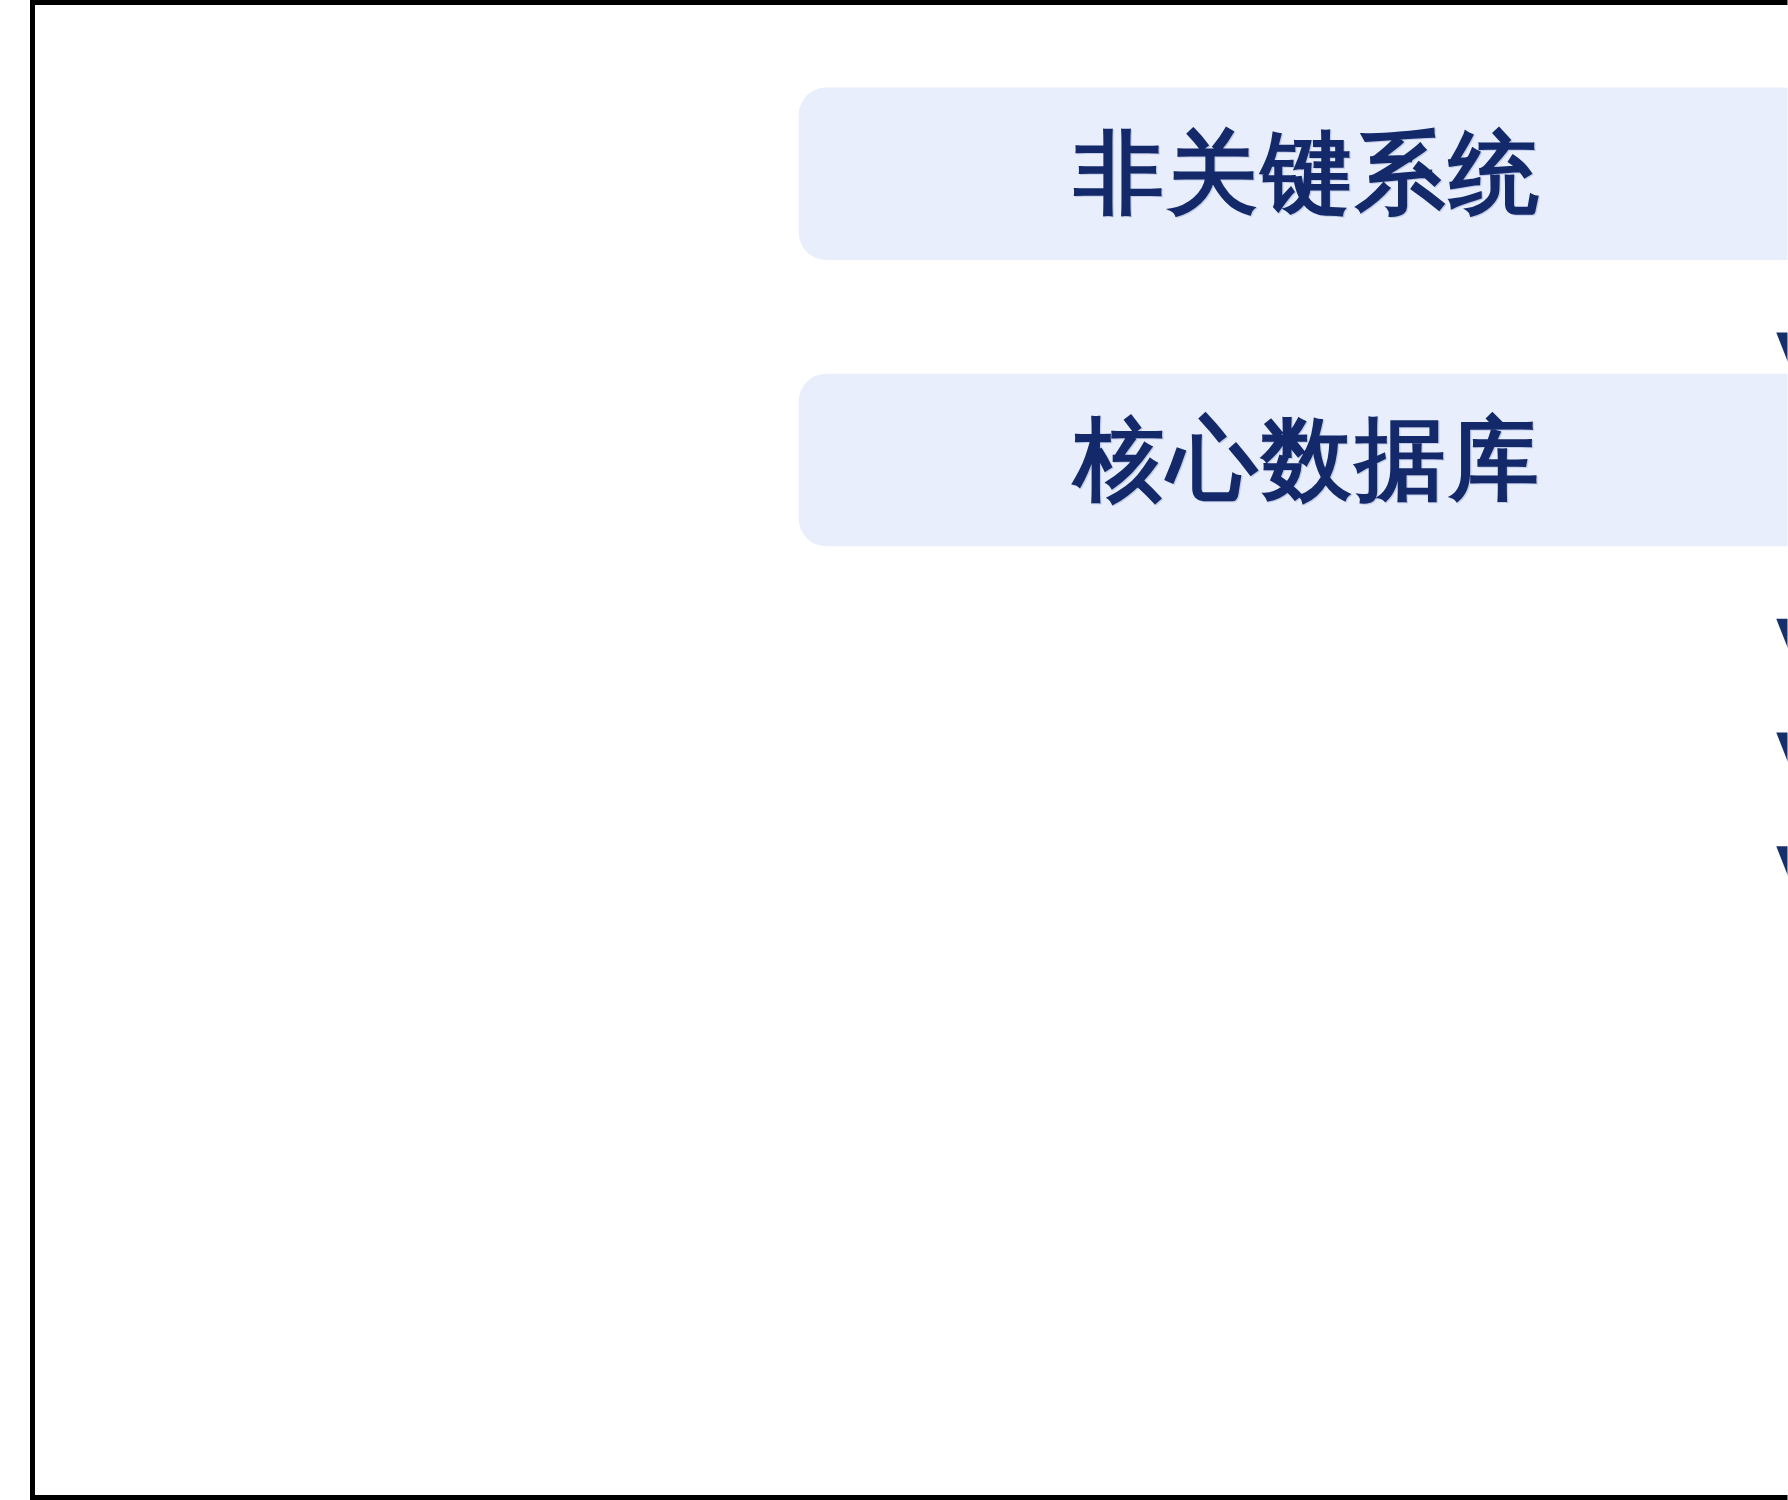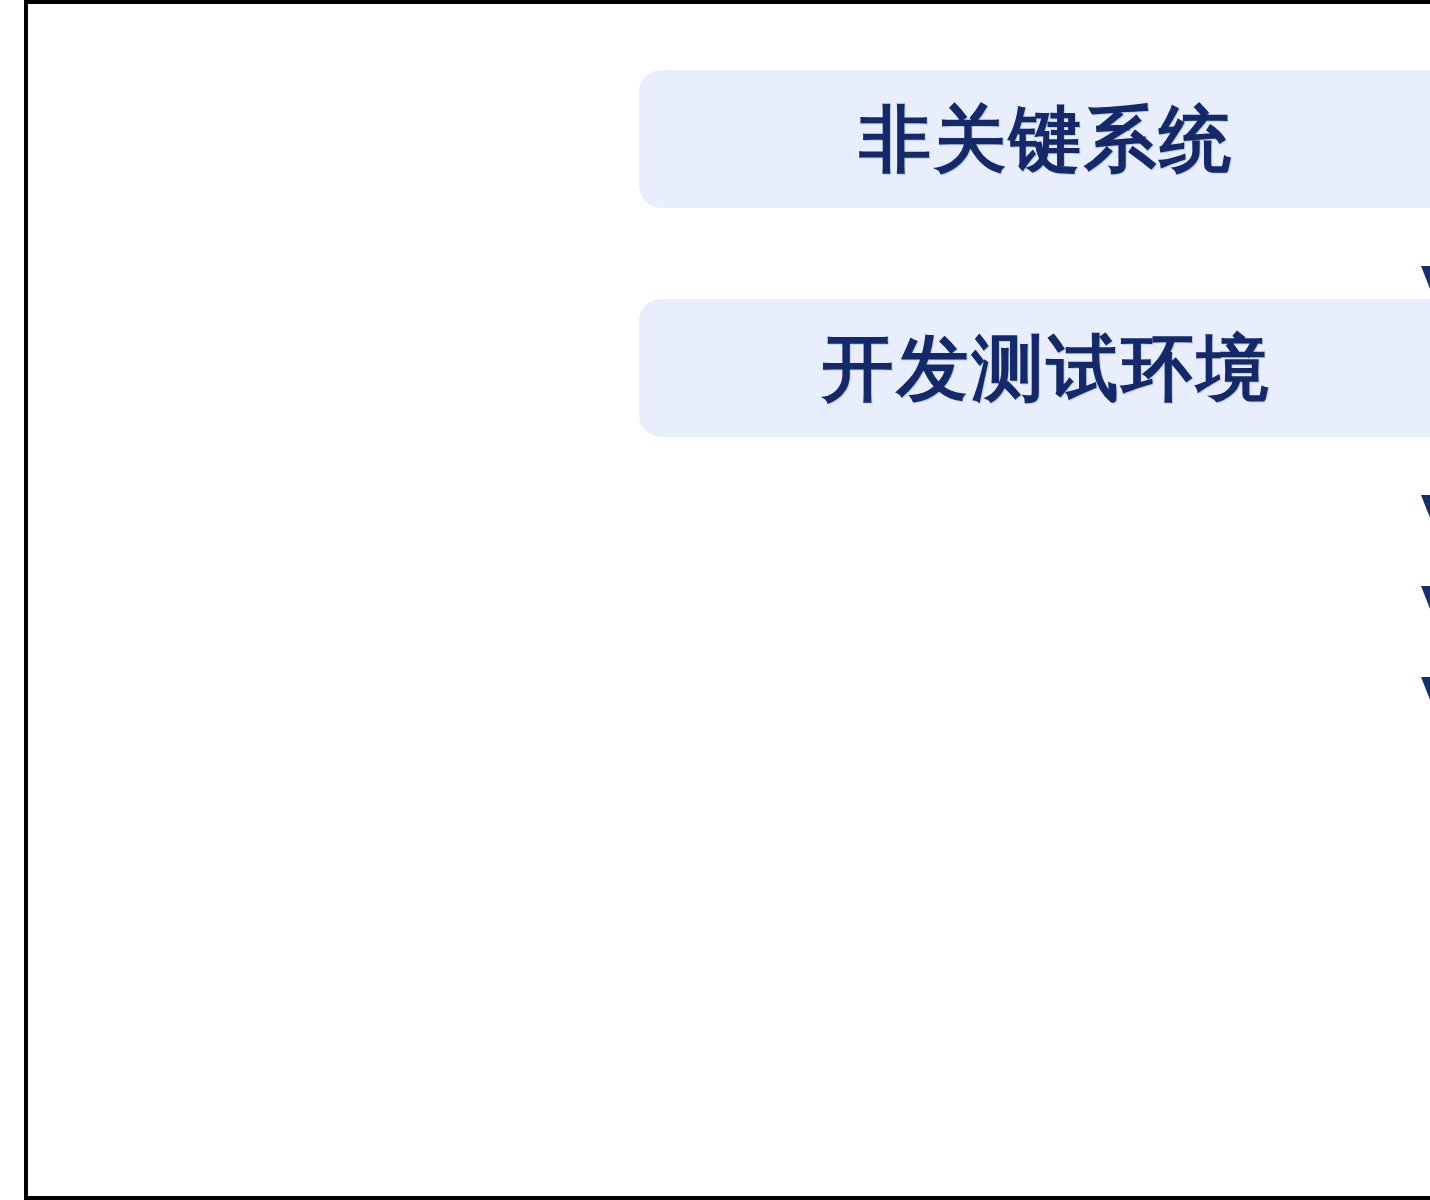--- a/index.html
+++ b/index.html
@@ -64,21 +64,21 @@
   <div class="node">
     <span class="node-label">非关键系统</span>
   </div>
 
   <svg class="arrow" viewBox="0 0 40 91" aria-hidden="true">
     <rect x="16" y="0" width="8" height="62"></rect>
     <polygon points="7,58 33,58 20,91"></polygon>
   </svg>
 
   <div class="node">
-    <span class="node-label">开发测试环境</span>
+    <span class="node-label">核心数据库</span>
   </div>
 
   <svg class="arrow" viewBox="0 0 40 91" aria-hidden="true">
     <rect x="16" y="0" width="8" height="62"></rect>
     <polygon points="7,58 33,58 20,91"></polygon>
   </svg>
 
 
   <svg class="arrow" viewBox="0 0 40 91" aria-hidden="true">
     <rect x="16" y="0" width="8" height="62"></rect>

